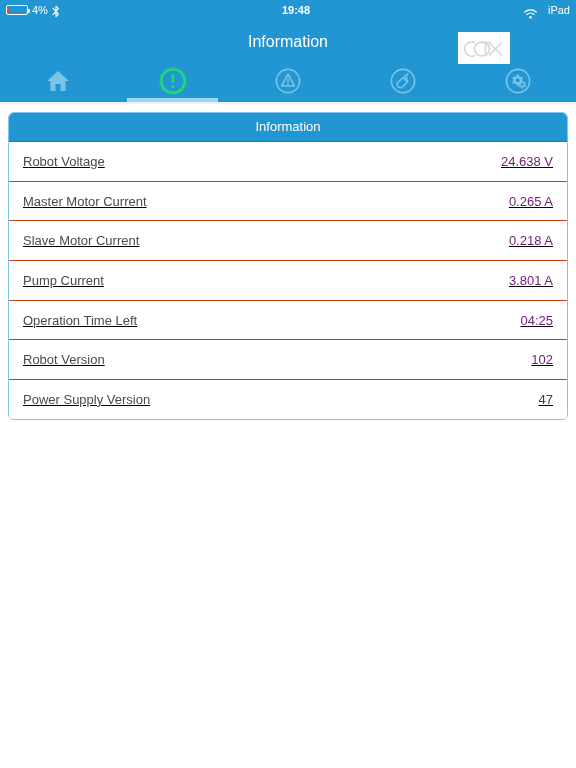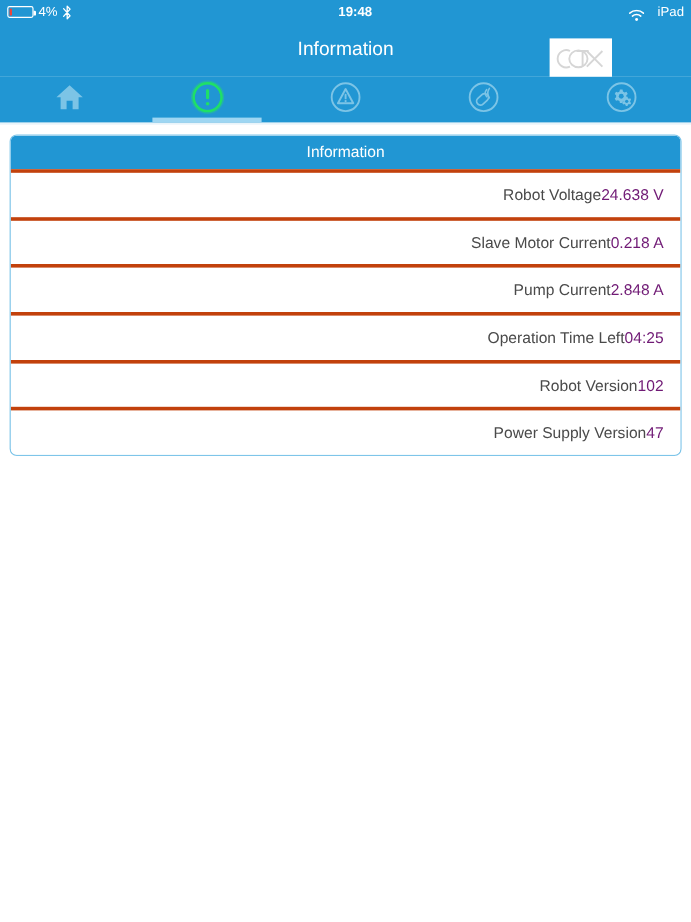--- a/index.html
+++ b/index.html
@@ -152,25 +152,26 @@
     color: #ffffff;
     font-size: 13px;
     text-align: center;
     height: 28px;
     line-height: 28px;
   }
 
   .row {
     display: flex;
     align-items: center;
-    justify-content: flex-end;
+    justify-content: space-between;
     height: 39.7px;
     padding: 0 14px;
-    border-top: 3px solid #c2410c;
-    background: #ffffff;
+    border-top: 1px solid #c2410c;
+    background: #ffffff;
+    text-decoration: underline;
   }
   .row:first-of-type { border-top: none; }
 
   .row-label {
     color: #4a4a4a;
     font-size: 13px;
     white-space: nowrap;
   }
   .row-value {
     color: #701a75;
@@ -288,26 +289,30 @@
 
 <div class="content">
   <div class="card">
     <div class="card-header">Information</div>
 
     <div class="row">
       <span class="row-label">Robot Voltage</span>
       <span class="row-value">24.638 V</span>
     </div>
     <div class="row">
+      <span class="row-label">Master Motor Current</span>
+      <span class="row-value">0.265 A</span>
+    </div>
+    <div class="row">
       <span class="row-label">Slave Motor Current</span>
       <span class="row-value">0.218 A</span>
     </div>
     <div class="row">
       <span class="row-label">Pump Current</span>
-      <span class="row-value">2.848 A</span>
+      <span class="row-value">3.801 A</span>
     </div>
     <div class="row">
       <span class="row-label">Operation Time Left</span>
       <span class="row-value">04:25</span>
     </div>
     <div class="row">
       <span class="row-label">Robot Version</span>
       <span class="row-value">102</span>
     </div>
     <div class="row">

